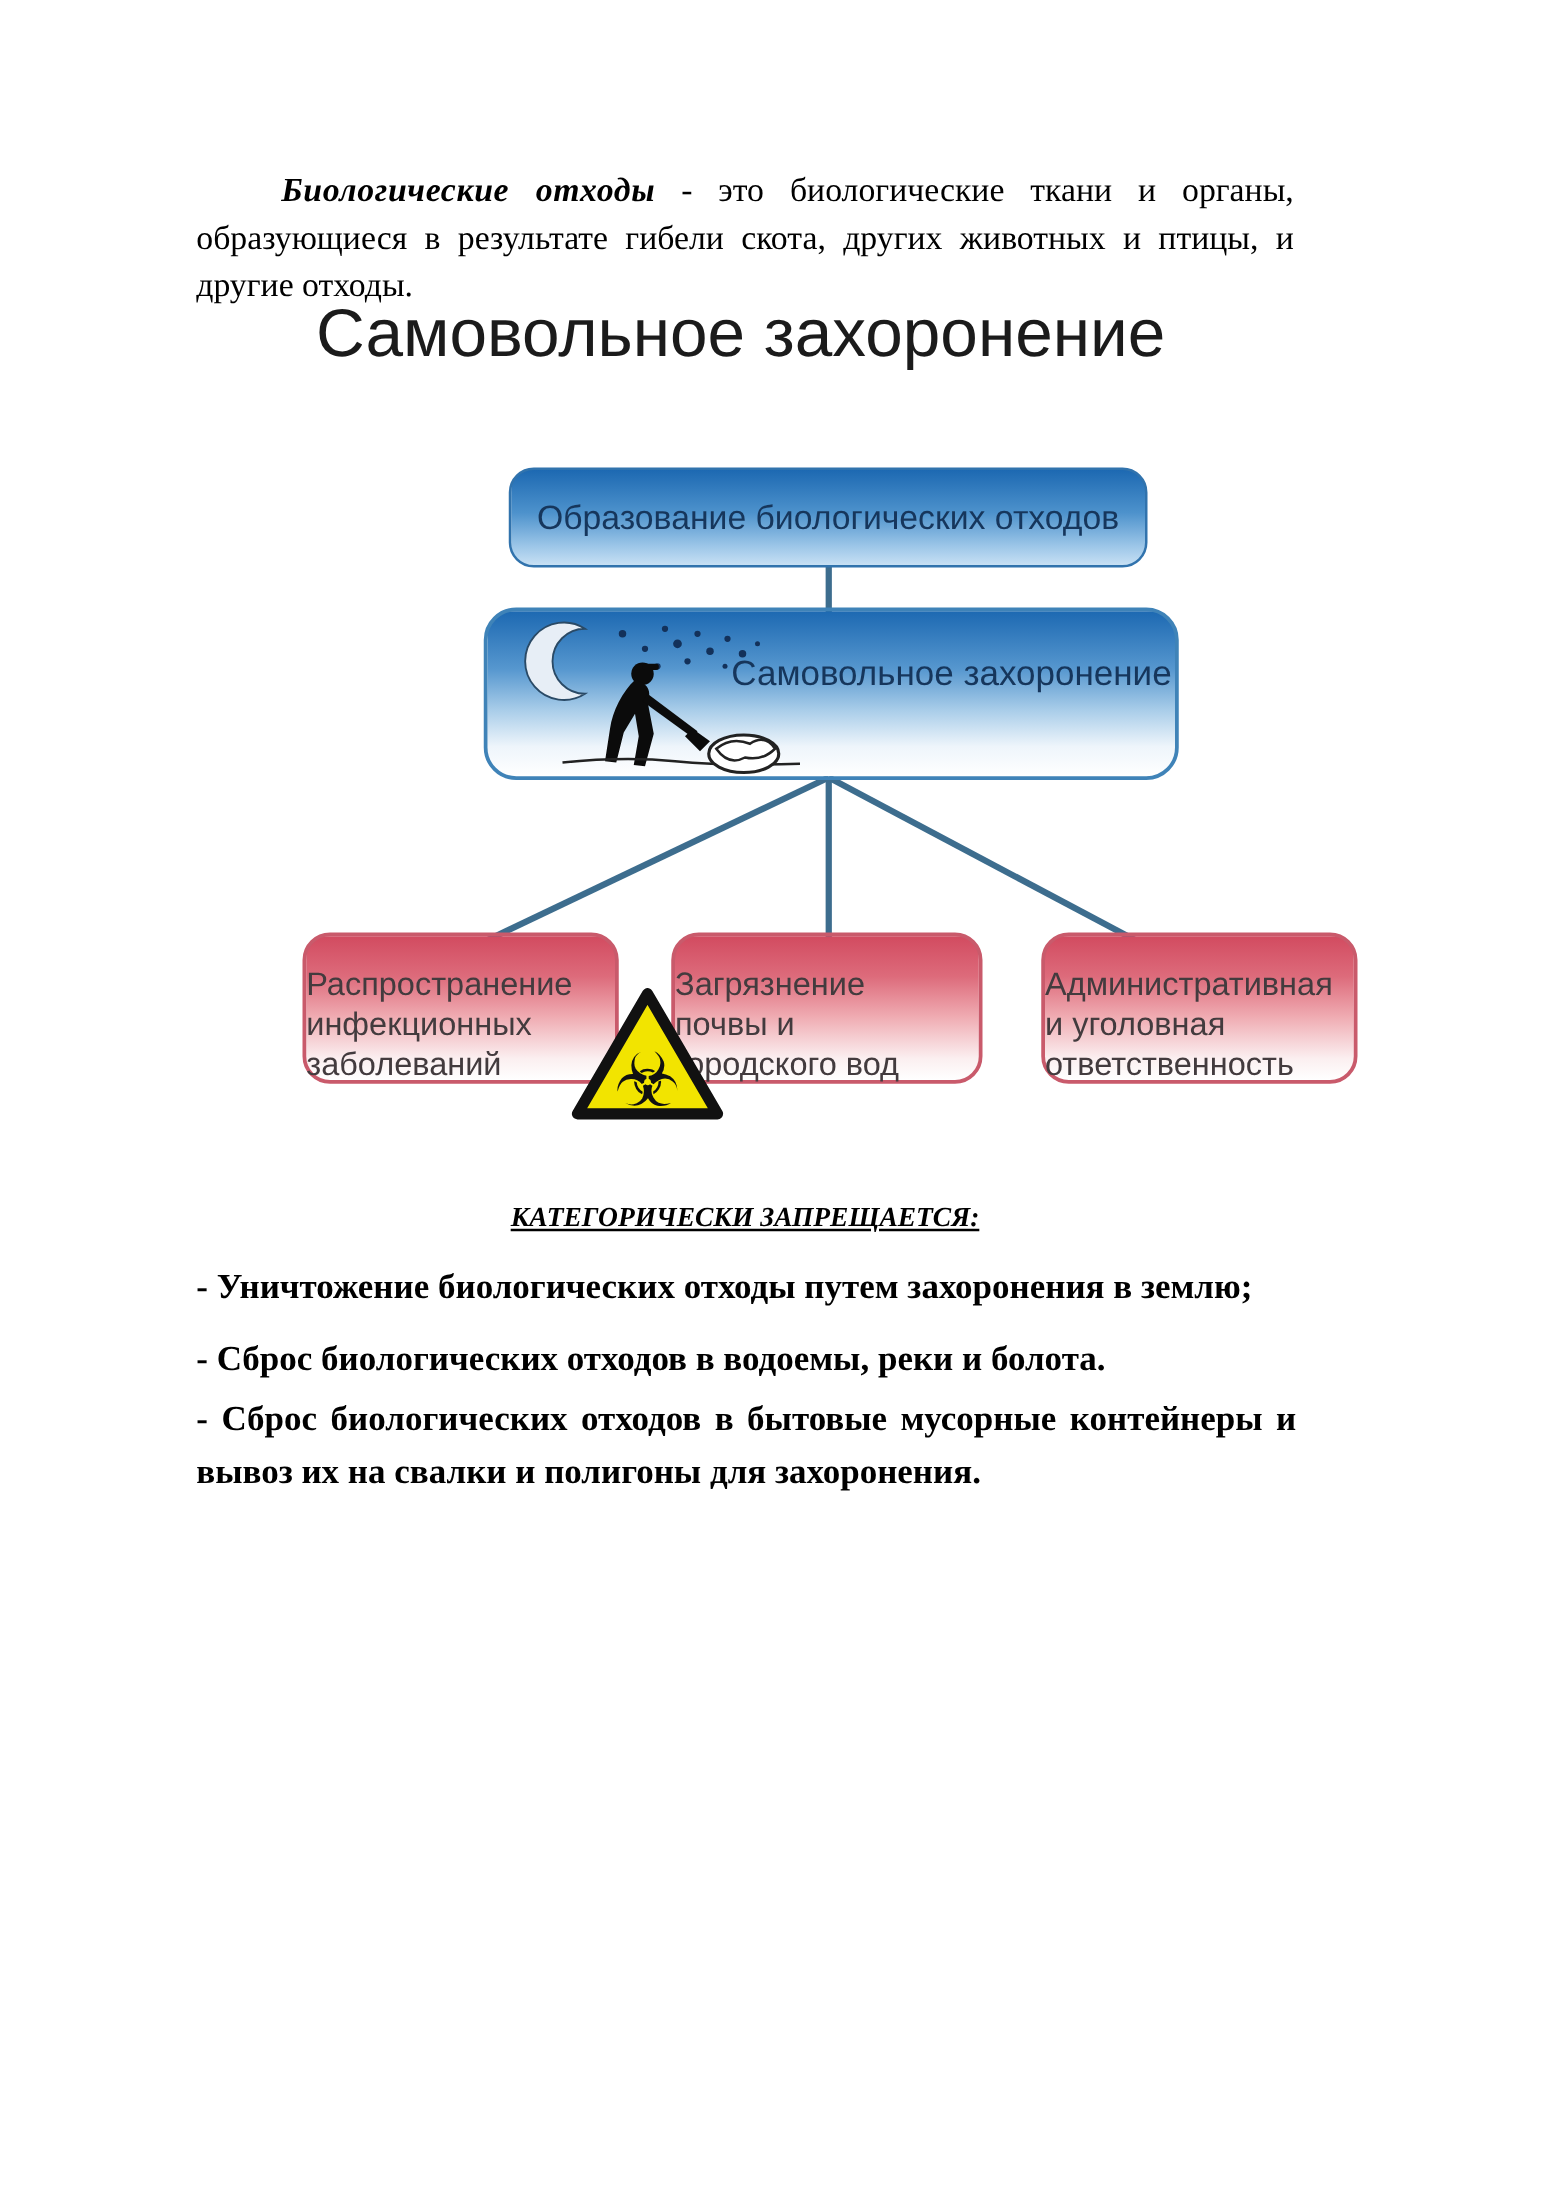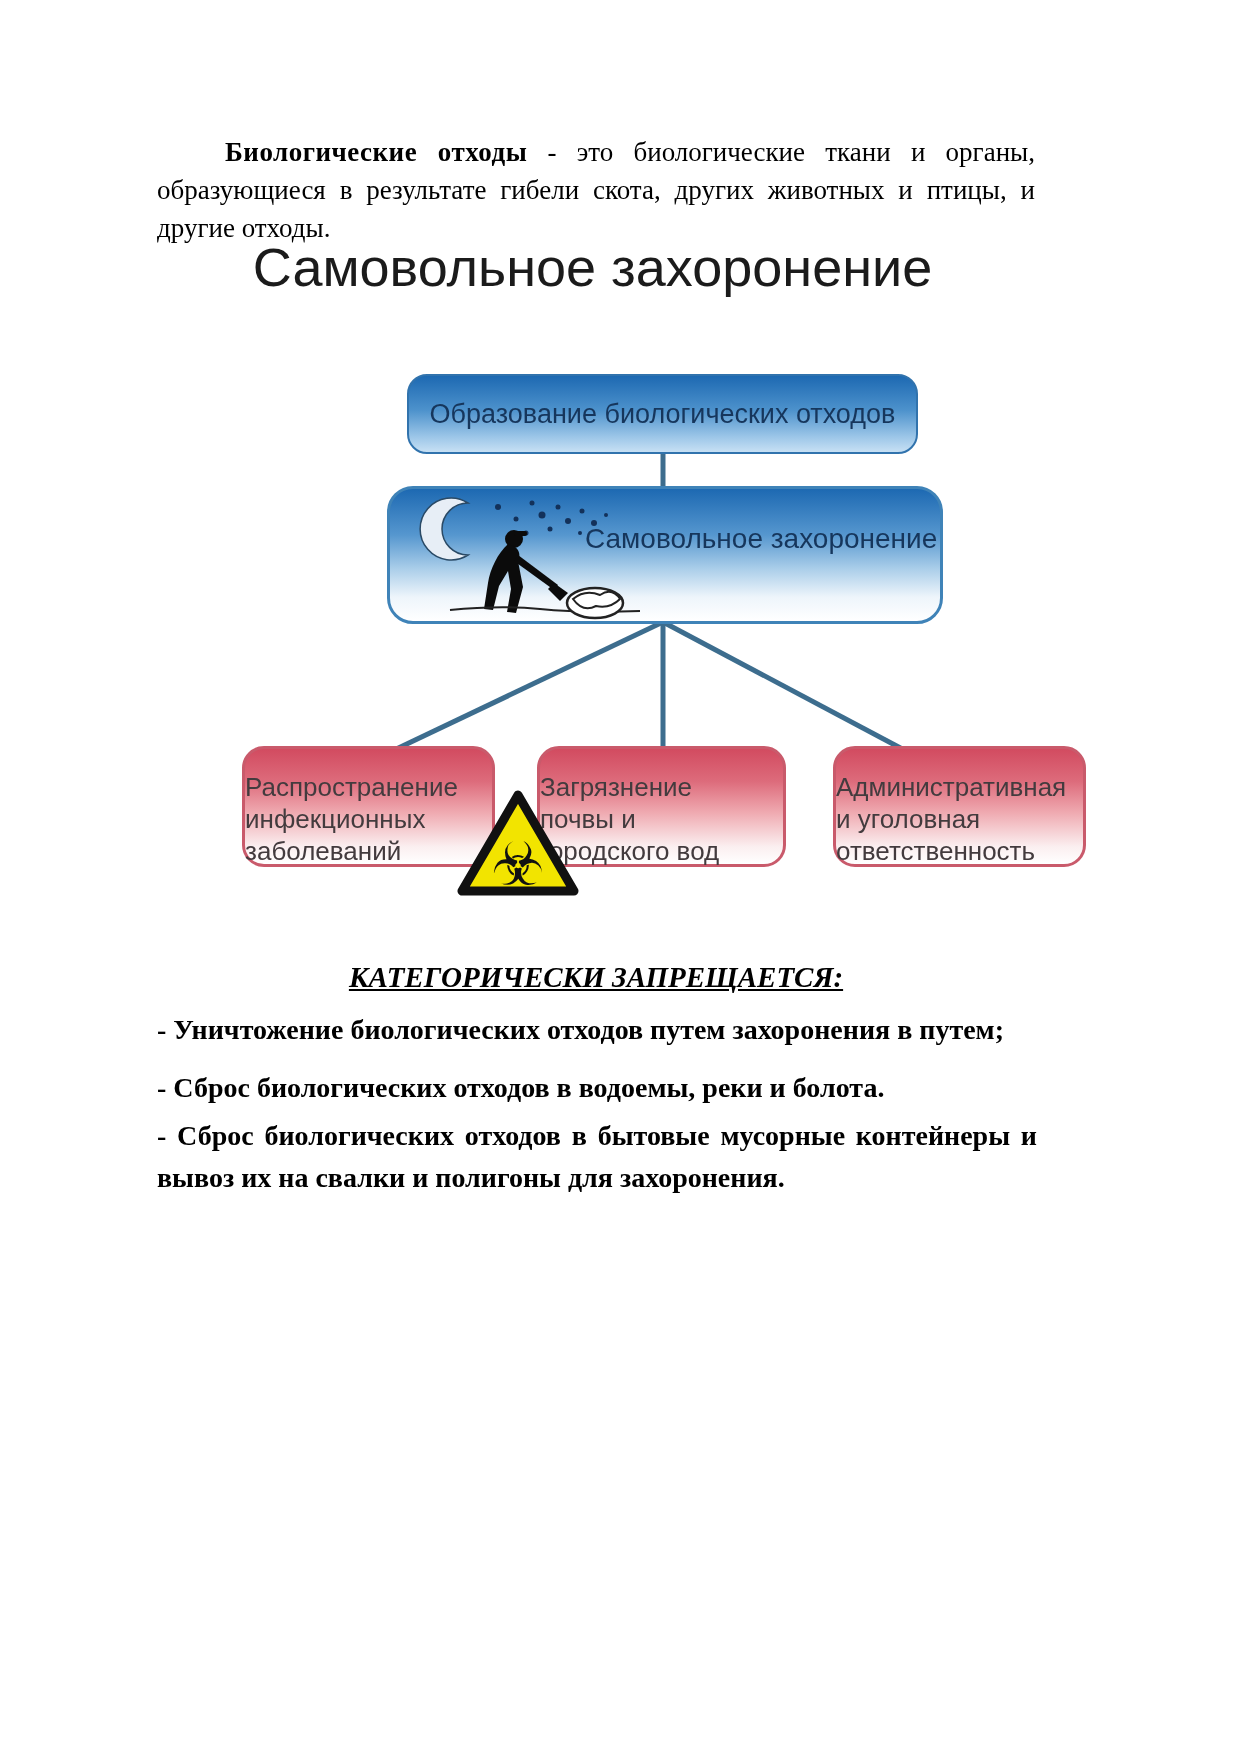--- a/index.html
+++ b/index.html
@@ -9,24 +9,24 @@
     background:#ffffff;
     font-family:"Liberation Serif", serif;
     color:#000;
     overflow:hidden;
   }
   
   .intro{
     position:absolute;left:157px;top:106px;width:878px;
     font-size:27px;line-height:38px;text-align:justify;text-indent:68px;
   }
-  .intro b{letter-spacing:.5px;}
+  .intro b{letter-spacing:.5px;font-style:italic;}
   .prohib-heading{
     position:absolute;left:157px;top:961px;width:878px;
-    font-size:29px;font-weight:bold;font-style:italic;
+    font-size:22px;font-weight:bold;font-style:italic;
     text-align:center;text-decoration:underline;
   }
   .prohib-item{
     position:absolute;left:157px;width:880px;
     font-size:28px;font-weight:bold;line-height:42px;
   }
   .item-0{top:1009px;}
   .item-1{top:1067px;}
   .item-2{top:1115px;text-align:justify;}
   .report{
@@ -164,18 +164,18 @@
       <div>ответственность</div>
     </div>
   </div>
 
   <svg class="biohazard" viewBox="0 0 126 110">
     <polygon points="63,7 7,103 119,103" fill="#f2e400" stroke="#111" stroke-width="9" stroke-linejoin="round"></polygon>
     <text x="63" y="97" font-size="60" text-anchor="middle" fill="#111">☣</text>
   </svg>
 
   <div class="prohib-heading">КАТЕГОРИЧЕСКИ ЗАПРЕЩАЕТСЯ:</div>
-  <div class="prohib-item item-0">- Уничтожение биологических отходов путем захоронения в путем;</div>
+  <div class="prohib-item item-0">- Уничтожение биологических отходы путем захоронения в землю;</div>
   <div class="prohib-item item-1">- Сброс биологических отходов в водоемы, реки и болота.</div>
   <div class="prohib-item item-2">- Сброс биологических отходов в бытовые мусорные контейнеры и вывоз их на свалки и полигоны для захоронения.</div>
 
 
 </div>
 
 </body></html>

